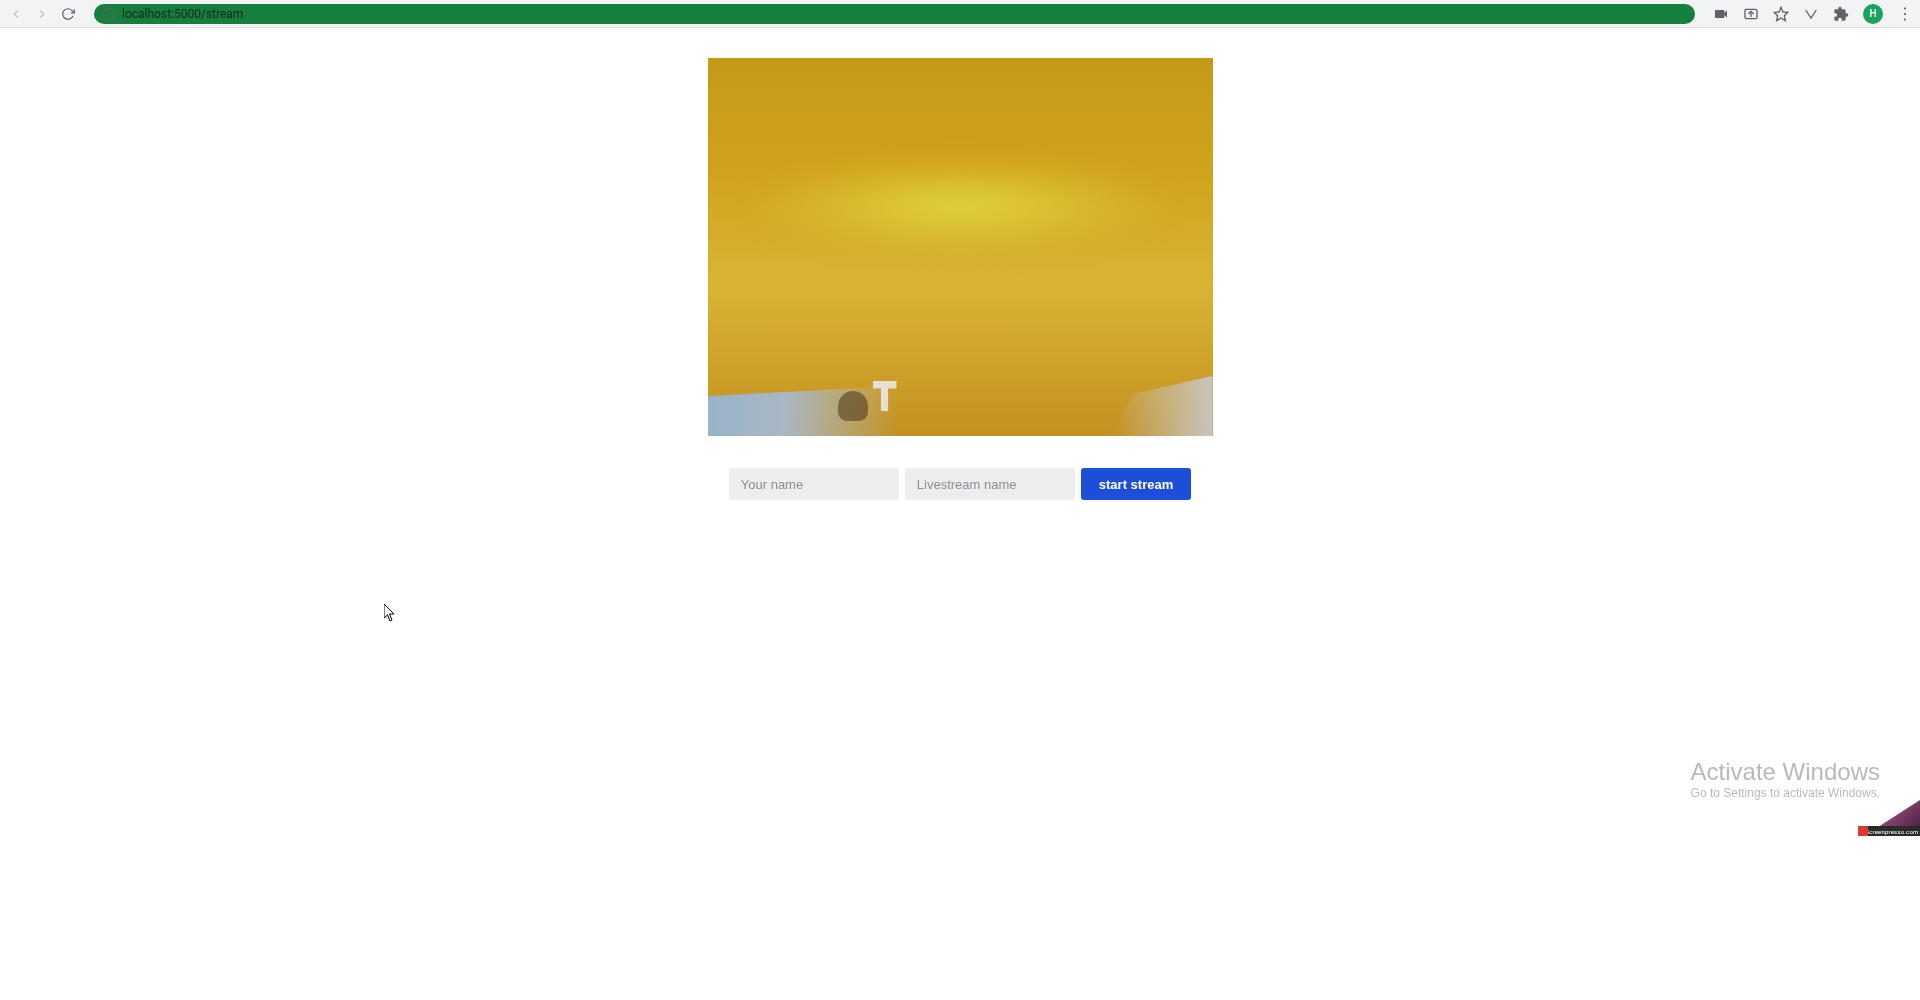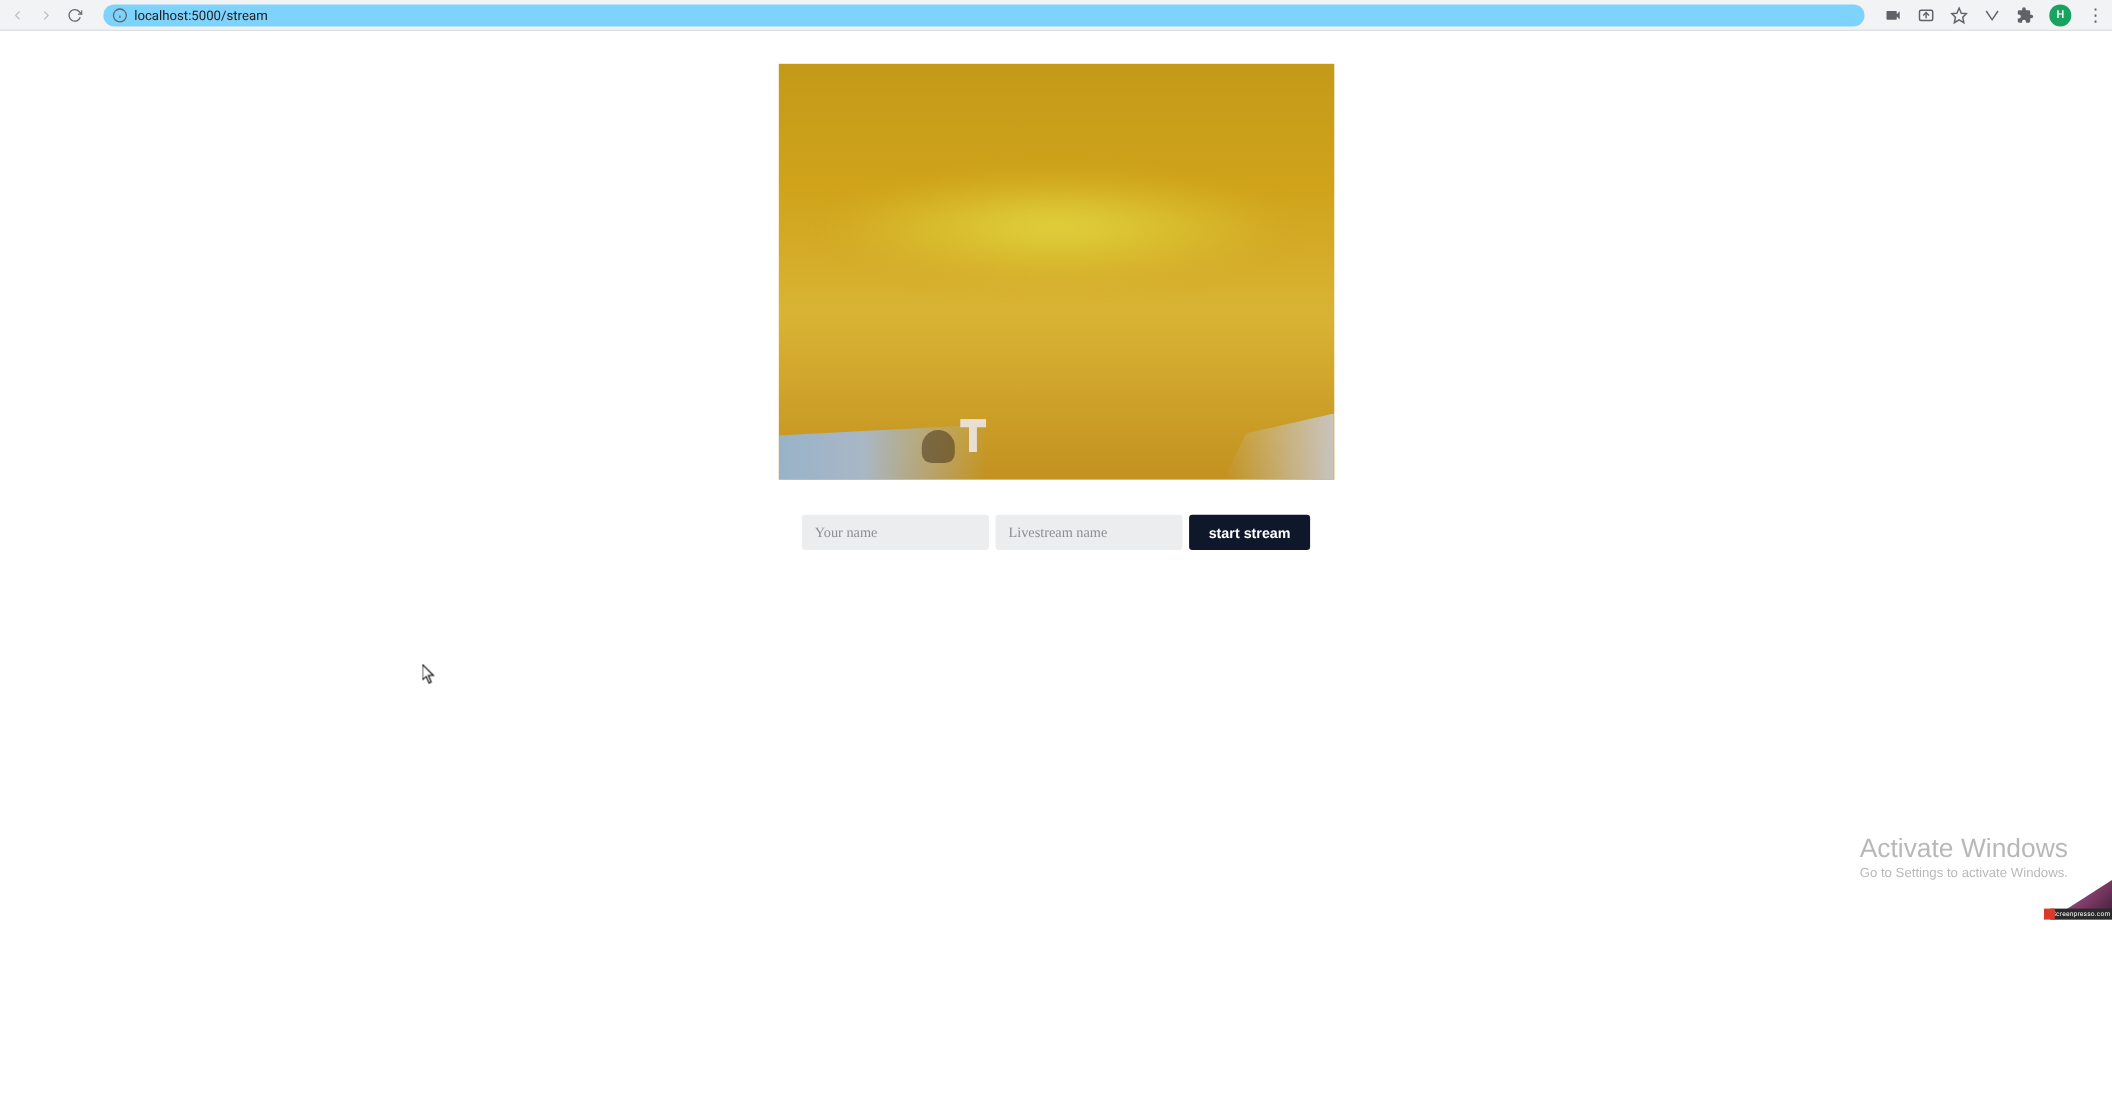--- a/index.html
+++ b/index.html
@@ -3,42 +3,42 @@
   <meta charset="utf-8">
   <style>
     * { box-sizing: border-box; margin: 0; padding: 0; }
     body { font-family: -apple-system, BlinkMacSystemFont, "Segoe UI", Roboto, sans-serif; background: #fff; overflow: hidden; }
 
     
     .browser-chrome { height: 28px; background: #f1f3f4; border-bottom: 1px solid #dadce0; display: flex; align-items: center; padding: 0 8px; gap: 10px; }
     .nav-btn { width: 16px; height: 16px; display: flex; align-items: center; justify-content: center; color: #5f6368; cursor: pointer; }
     .nav-btn.disabled { color: #bdc1c6; }
     .nav-btn svg { width: 14px; height: 14px; }
-    .url-bar { flex: 1; height: 20px; background: #7dd3fc; border-radius: 10px; display: flex; align-items: center; padding: 0 10px 0 8px; font-size: 12px; color: #202124; gap: 6px; margin: 0 8px; }
+    .url-bar { flex: 1; height: 20px; background: #15803d; border-radius: 10px; display: flex; align-items: center; padding: 0 10px 0 8px; font-size: 12px; color: #202124; gap: 6px; margin: 0 8px; }
     .url-icon { width: 14px; height: 14px; color: #5f6368; flex-shrink: 0; }
     .url-icon svg { width: 14px; height: 14px; }
     .chrome-actions { display: flex; align-items: center; gap: 14px; }
     .chrome-icon { width: 16px; height: 16px; color: #5f6368; display: flex; align-items: center; justify-content: center; }
     .chrome-icon svg { width: 16px; height: 16px; }
     .avatar { width: 20px; height: 20px; border-radius: 50%; background: #1aa260; color: #fff; font-size: 10px; font-weight: 500; display: flex; align-items: center; justify-content: center; }
     .menu-dots { font-size: 16px; color: #5f6368; cursor: pointer; letter-spacing: -1px; }
 
     
     .page { padding-top: 30px; display: flex; flex-direction: column; align-items: center; }
     .video-preview { width: 505px; height: 378px; background: linear-gradient(180deg, #c39a18 0%, #d0a31b 30%, #d9b434 60%, #c39120 100%); position: relative; overflow: hidden; }
     .video-glow { position: absolute; top: 100px; left: 30px; right: 30px; height: 120px; background: radial-gradient(ellipse 60% 50% at 50% 40%, rgba(231,232,74,0.7) 0%, rgba(222,207,57,0.4) 50%, transparent 80%); filter: blur(12px); }
     .video-bottom-left { position: absolute; bottom: 0; left: 0; width: 190px; height: 50px; background: linear-gradient(90deg, #97b3c8 0%, #a9b7c6 40%, rgba(201,151,34,0) 100%); clip-path: polygon(0 20%, 100% 0, 100% 100%, 0 100%); }
     .video-shape-t { position: absolute; bottom: 25px; left: 165px; width: 24px; height: 30px; background: #e8dfd2; clip-path: polygon(0 0, 100% 0, 100% 25%, 65% 25%, 65% 100%, 35% 100%, 35% 25%, 0 25%); }
     .video-silhouette { position: absolute; bottom: 15px; left: 130px; width: 30px; height: 30px; background: rgba(60,40,20,0.5); border-radius: 50% 50% 30% 30%; }
     .video-bottom-right { position: absolute; bottom: 0; right: 0; width: 100px; height: 60px; background: linear-gradient(270deg, #c8c4bf 0%, rgba(201,151,34,0) 100%); clip-path: polygon(100% 0, 100% 100%, 0 100%, 20% 30%); }
 
     .form-row { margin-top: 32px; display: flex; gap: 6px; align-items: stretch; }
-    .text-field { width: 170px; height: 32px; background: #ecedee; border: none; border-radius: 3px; padding: 0 12px; font-size: 13px; color: #333; outline: none; font-family: Liberation Serif, serif; }
+    .text-field { width: 170px; height: 32px; background: #ecedee; border: none; border-radius: 3px; padding: 0 12px; font-size: 13px; color: #333; outline: none; }
     .text-field::placeholder { color: #8a8f94; }
-    .start-btn { height: 32px; padding: 0 18px; background: #0f172a; color: #fff; border: none; border-radius: 3px; font-size: 13px; font-weight: 700; cursor: pointer; }
+    .start-btn { height: 32px; padding: 0 18px; background: #1d4ed8; color: #fff; border: none; border-radius: 3px; font-size: 13px; font-weight: 700; cursor: pointer; }
 
     
     .watermark { position: fixed; right: 40px; bottom: 200px; text-align: left; color: #7f7f7f; opacity: 0.55; font-family: "Segoe UI", sans-serif; }
     .watermark .w-title { font-size: 24px; font-weight: 400; }
     .watermark .w-sub { font-size: 12px; }
 
     
     .corner-badge { position: fixed; right: 0; bottom: 164px; width: 62px; height: 36px; }
     .corner-triangle { position: absolute; right: 0; bottom: 0; width: 56px; height: 36px; background: linear-gradient(135deg, #a866c7 0%, #7a3862 60%, #3a1d36 100%); clip-path: polygon(100% 0, 100% 100%, 0 100%); }
     .corner-label { position: absolute; right: 0; bottom: 0; height: 10px; width: 56px; background: #2a2a2a; color: #fff; font-size: 6px; display: flex; align-items: center; justify-content: center; letter-spacing: 0.2px; }

